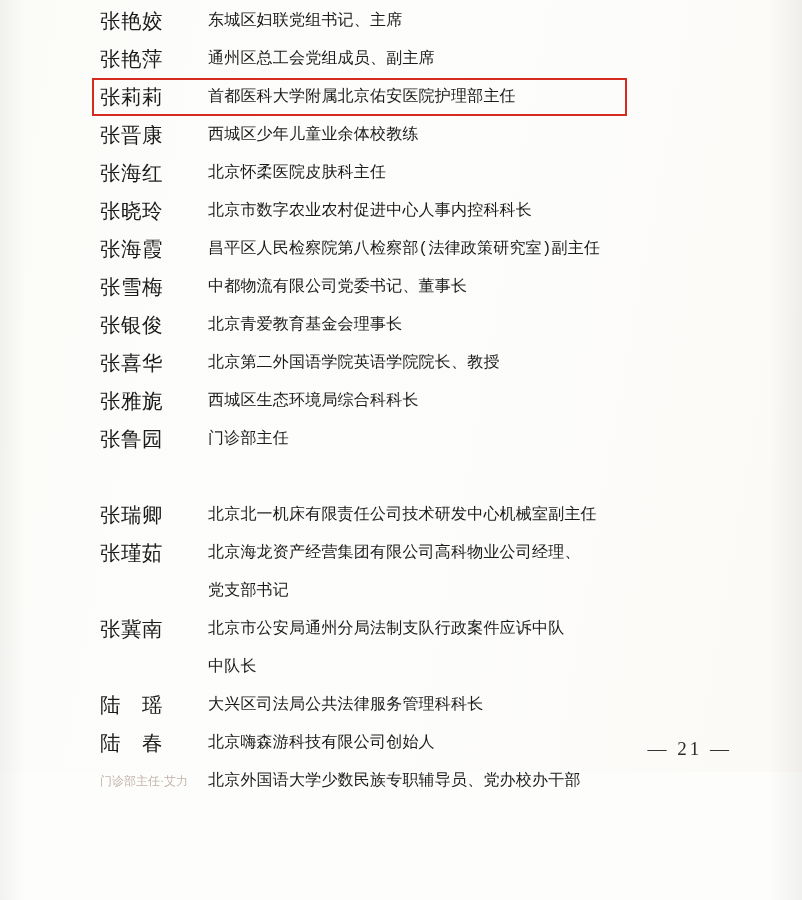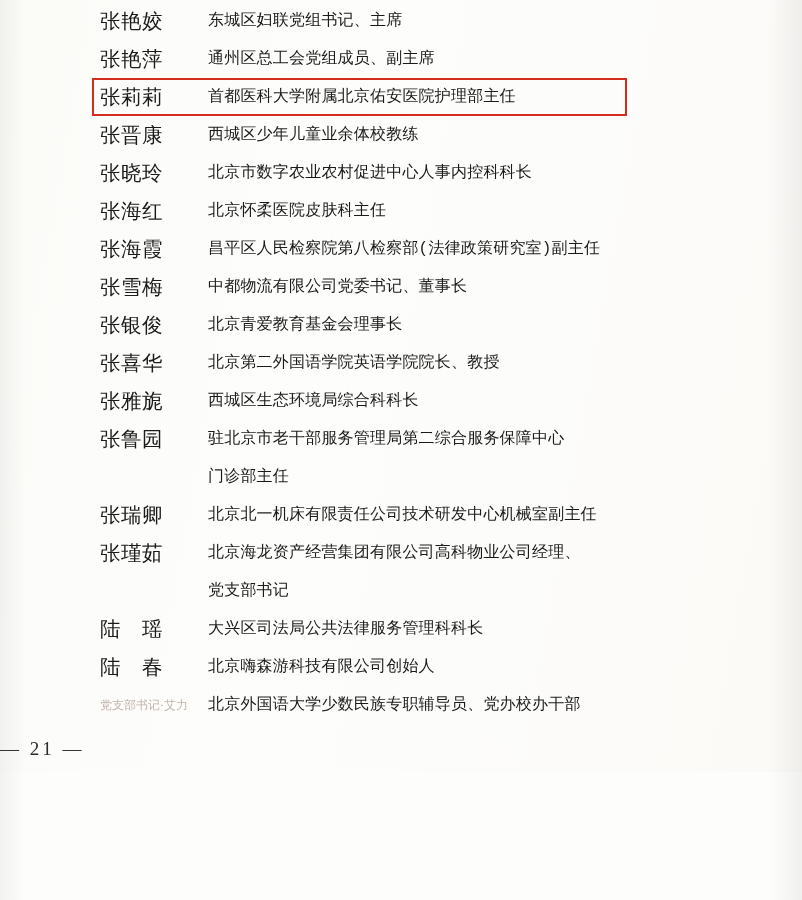--- a/index.html
+++ b/index.html
@@ -83,21 +83,21 @@
     font-size: 12px;
     letter-spacing: 0px;
     line-height: 38px;
     opacity: 0.85;
   }
   .page-footer {
     position: absolute;
     bottom: 12px;
     left: 0;
     right: 0;
-    text-align: left;
+    text-align: right;
     font-size: 19px;
     letter-spacing: 3px;
     color: #2a2a2a;
     padding-right: 70px;
     font-family: "Liberation Serif", "DejaVu Serif", serif;
   }
   .edge-shadow-left {
     position: absolute;
     top: 0; left: 0; width: 26px; height: 900px;
     background: linear-gradient(90deg, rgba(0,0,0,0.045), rgba(0,0,0,0));
@@ -135,27 +135,27 @@
       <div class="entry-name">张莉莉</div>
       <div class="entry-title">首都医科大学附属北京佑安医院护理部主任</div>
     </div>
 
     <div class="entry">
       <div class="entry-name">张晋康</div>
       <div class="entry-title">西城区少年儿童业余体校教练</div>
     </div>
 
     <div class="entry">
+      <div class="entry-name">张海红</div>
+      <div class="entry-title">北京怀柔医院皮肤科主任</div>
+    </div>
+
+    <div class="entry">
       <div class="entry-name">张晓玲</div>
       <div class="entry-title">北京市数字农业农村促进中心人事内控科科长</div>
-    </div>
-
-    <div class="entry">
-      <div class="entry-name">张海红</div>
-      <div class="entry-title">北京怀柔医院皮肤科主任</div>
     </div>
 
     <div class="entry">
       <div class="entry-name">张海霞</div>
       <div class="entry-title">昌平区人民检察院第八检察部(法律政策研究室)副主任</div>
     </div>
 
     <div class="entry">
       <div class="entry-name">张雪梅</div>
       <div class="entry-title">中都物流有限公司党委书记、董事长</div>
@@ -172,51 +172,57 @@
     </div>
 
     <div class="entry">
       <div class="entry-name">张雅旎</div>
       <div class="entry-title">西城区生态环境局综合科科长</div>
     </div>
 
     <div class="entry two-line">
       <div class="entry-name">张鲁园</div>
       <div class="entry-title">
-        <span>驻北京市老干部服务管理局第二综合服务保障中心</span>
         <span class="line2">门诊部主任</span>
       </div>
     </div>
 
     <div class="entry">
       <div class="entry-name">张瑞卿</div>
       <div class="entry-title">北京北一机床有限责任公司技术研发中心机械室副主任</div>
     </div>
 
     <div class="entry two-line">
       <div class="entry-name">张瑾茹</div>
       <div class="entry-title">
         <span>北京海龙资产经营集团有限公司高科物业公司经理、</span>
         <span class="line2">党支部书记</span>
       </div>
     </div>
 
+    <div class="entry two-line">
+      <div class="entry-name">张冀南</div>
+      <div class="entry-title">
+        <span>北京市公安局通州分局法制支队行政案件应诉中队</span>
+        <span class="line2">中队长</span>
+      </div>
+    </div>
 
     <div class="entry">
       <div class="entry-name spaced">陆　瑶</div>
       <div class="entry-title">大兴区司法局公共法律服务管理科科长</div>
     </div>
 
     <div class="entry">
       <div class="entry-name spaced">陆　春</div>
       <div class="entry-title">北京嗨森游科技有限公司创始人</div>
     </div>
 
     <div class="entry">
-      <div class="entry-name faded">党支部书记·艾力</div>
+      <div class="entry-name faded">门诊部主任·艾力</div>
       <div class="entry-title">北京外国语大学少数民族专职辅导员、党办校办干部</div>
     </div>
 
 
   </div>
 
   <div class="page-footer">— 21 —</div>
 </div>
 
 </body></html>

